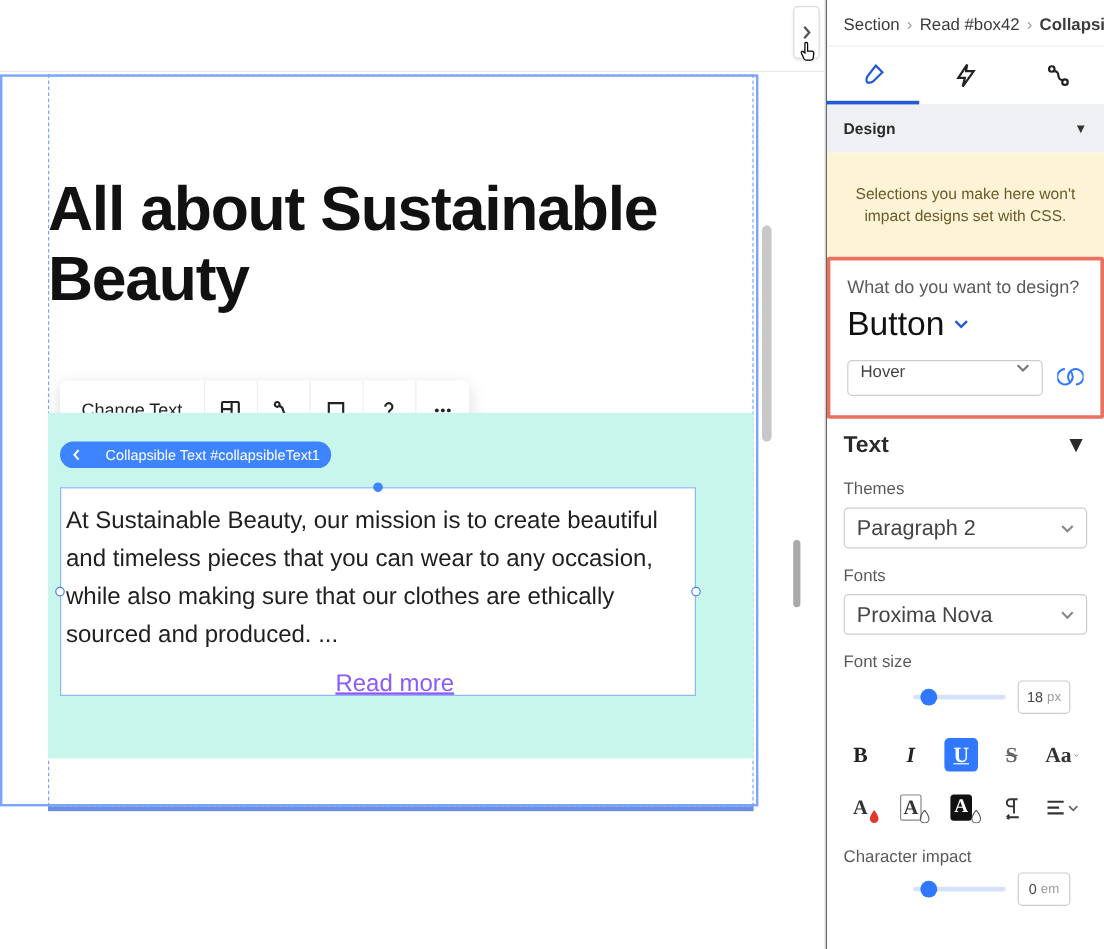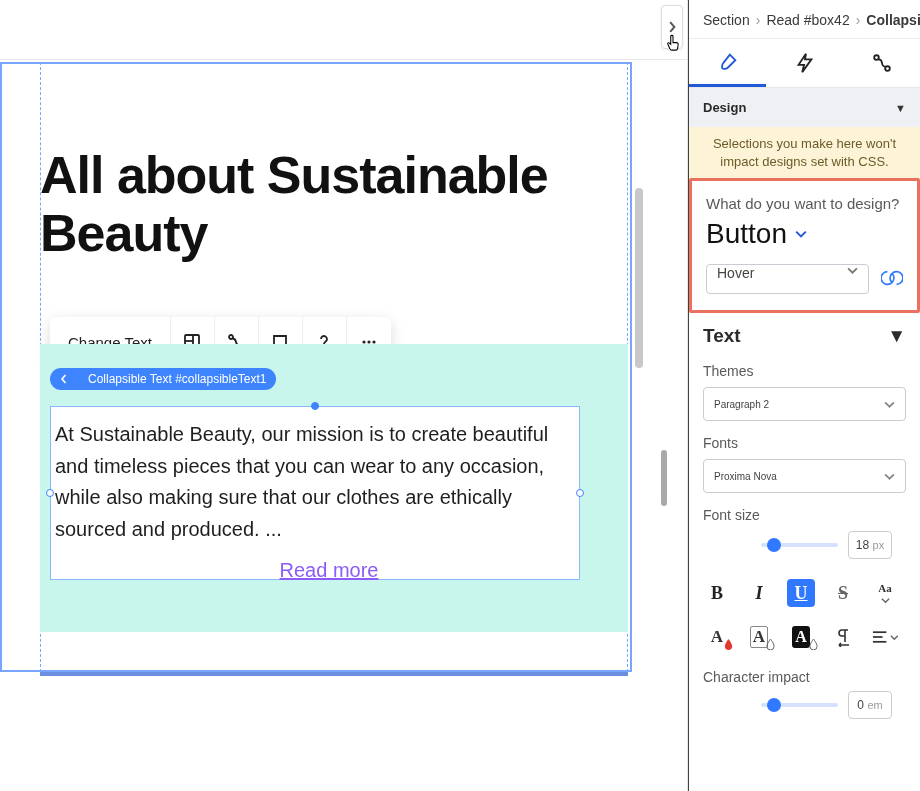--- a/index.html
+++ b/index.html
@@ -52,49 +52,49 @@
   .breadcrumb .last { font-weight:700; }
 
   .tab-row { display:flex; border-bottom:1px solid #e8e8e8; }
   .tab { flex:1; height:48px; display:flex; align-items:center; justify-content:center; color:#222; }
   .tab.active { border-bottom:3px solid #2159d6; color:#2159d6; }
   .tab svg { width:22px; height:22px; }
 
   .section-header { background:#eef0f3; padding:12px 14px; font-weight:700; display:flex; align-items:center; justify-content:space-between; }
   .section-header .caret { font-size:11px; color:#333; }
 
-  .warn { background:#fdf4d8; padding:8px 14px; text-align:center; font-size:13px; color:#6a5b28; line-height:1.35; }
+  .warn { background:#fdf4d8; padding:26px 14px; text-align:center; font-size:13px; color:#6a5b28; line-height:1.35; }
 
   .highlight-box { border:3px solid #e9715d; border-radius:2px; margin:0; padding:14px 14px 16px; }
   .q-label { font-size:15px; color:#5a5a5a; margin-bottom:6px; }
   .design-target { display:flex; align-items:center; gap:8px; font-size:28px; color:#111; margin-bottom:14px; }
   .design-target svg { color:#2159d6; }
 
   .state-row { display:flex; gap:12px; align-items:center; }
   .state-select { flex:1; height:30px; border:1px solid #c9cdd3; border-radius:4px; display:flex; justify-content:space-between; padding:0 10px; font-size:14px; color:#444; }
   .loop-icon { color:#2f78ff; }
 
   .text-head { padding:12px 14px 8px; font-size:19px; font-weight:600; display:flex; justify-content:space-between; align-items:center; }
   .group-label { padding:8px 14px 4px; font-size:14px; color:#5a5a5a; }
-  .select { margin:4px 14px 6px; height:34px; border:1px solid #c9cdd3; border-radius:4px; display:flex; align-items:center; justify-content:space-between; padding:0 10px; font-size:10px; color:#444; }
+  .select { margin:4px 14px 6px; height:34px; border:1px solid #c9cdd3; border-radius:4px; display:flex; align-items:center; justify-content:space-between; padding:0 10px; font-size:18px; color:#444; }
   .select svg { color:#888; }
 
   .slider-row { padding:4px 28px 6px; display:flex; align-items:center; gap:10px;margin-left:44px; }
   .slider { flex:1; height:4px; background:#d6e2fb; border-radius:2px; position:relative; }
   .slider .thumb { position:absolute; left:6px; top:-5px; width:14px; height:14px; border-radius:50%; background:#2f78ff; }
   .num-box { width:44px; height:28px; border:1px solid #c9cdd3; border-radius:4px; display:flex; align-items:center; justify-content:center; font-size:12px; color:#444; }
   .num-wrap { position:relative; }
 
   .fmt-row { padding:14px 14px 6px; display:flex; gap:14px; align-items:center; }
   .fmt-btn { width:28px; height:28px; display:flex; align-items:center; justify-content:center; border-radius:4px; font-weight:700; font-family:Georgia, 'Times New Roman', serif; font-size:18px; color:#222; }
   .fmt-btn.bold { font-weight:800; }
   .fmt-btn.italic { font-style:italic; }
   .fmt-btn.under { background:#2f78ff; color:#fff; text-decoration:underline; }
   .fmt-btn.strike { text-decoration:line-through; color:#666; }
-  .fmt-btn.aa { font-family:-apple-system; font-size:11px; color:#333; display:flex; gap:2px; align-items:center;flex-direction:column; }
+  .fmt-btn.aa { font-family:-apple-system; font-size:18px; color:#333; display:flex; gap:2px; align-items:center; }
 
   .row2 { padding:12px 14px 6px; display:flex; gap:14px; align-items:center; color:#333; }
   .row2 .ic { width:28px; height:24px; display:flex; align-items:center; justify-content:center; position:relative; }
   .row2 .hl { background:#111; color:#fff; border-radius:3px; padding:2px 3px; }
 
   .char-row-label { padding:14px 14px 2px; font-size:14px; color:#5a5a5a; }
 </style>
 </head>
 <body>
 

